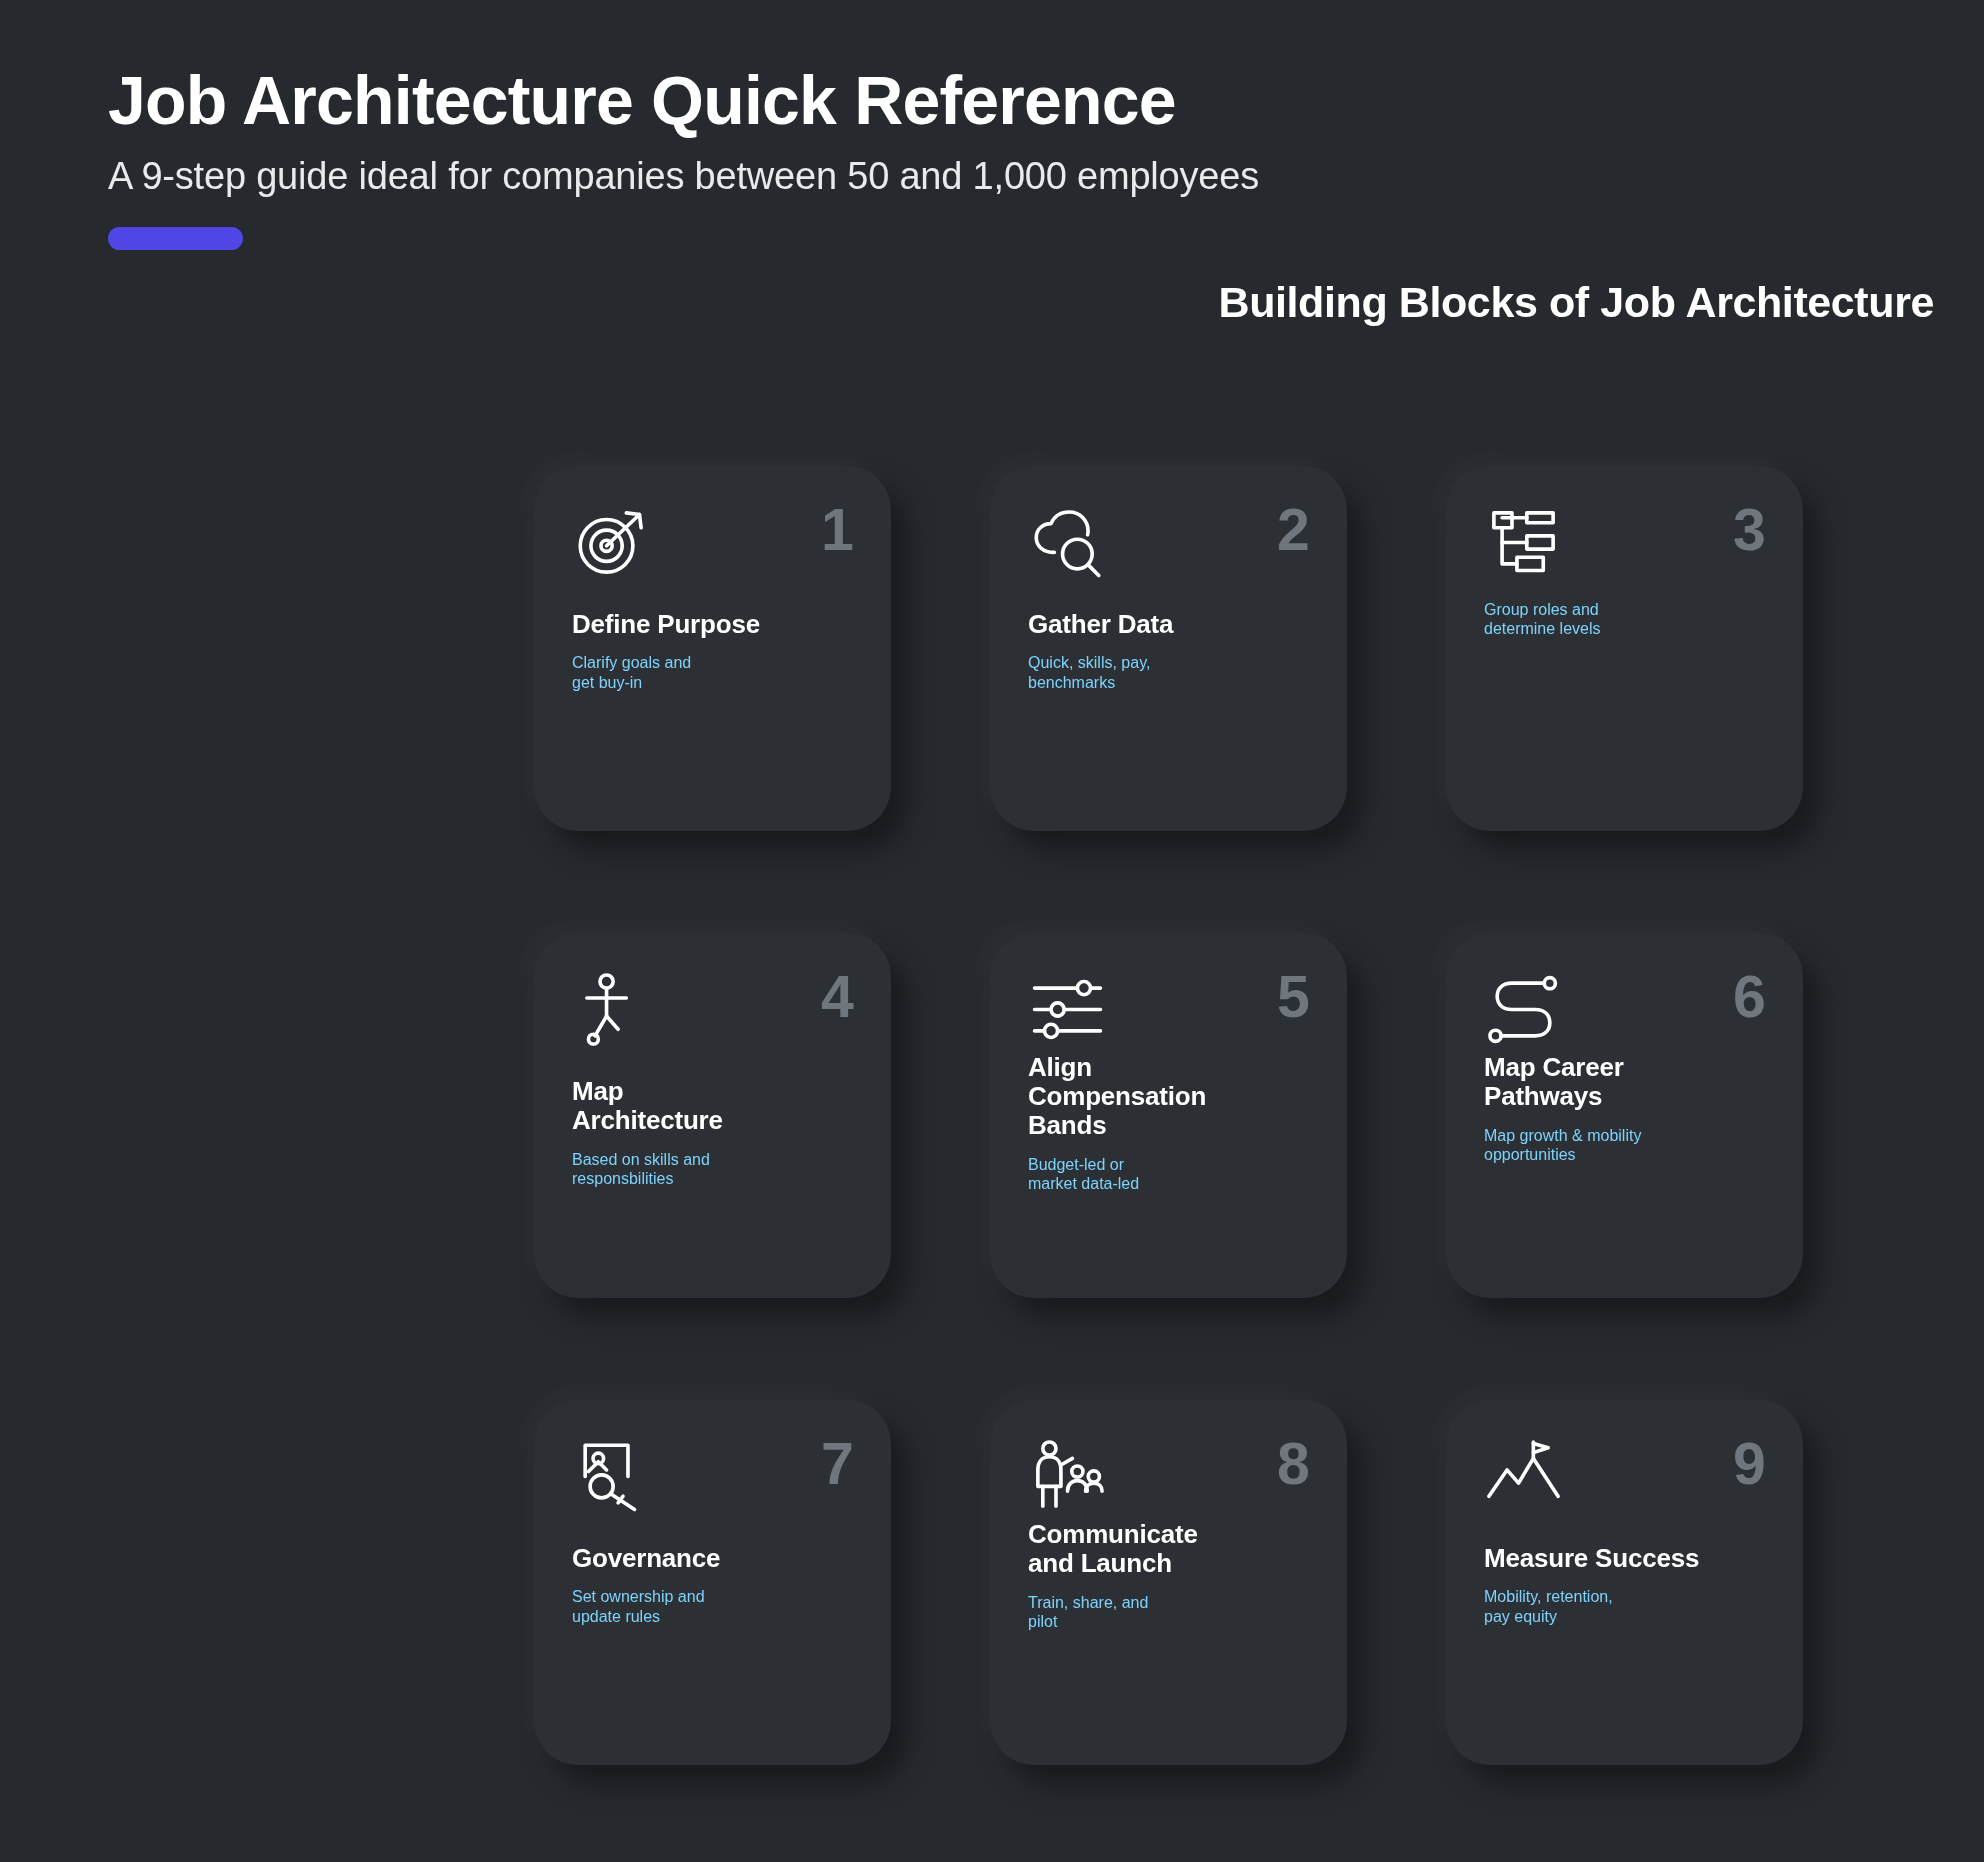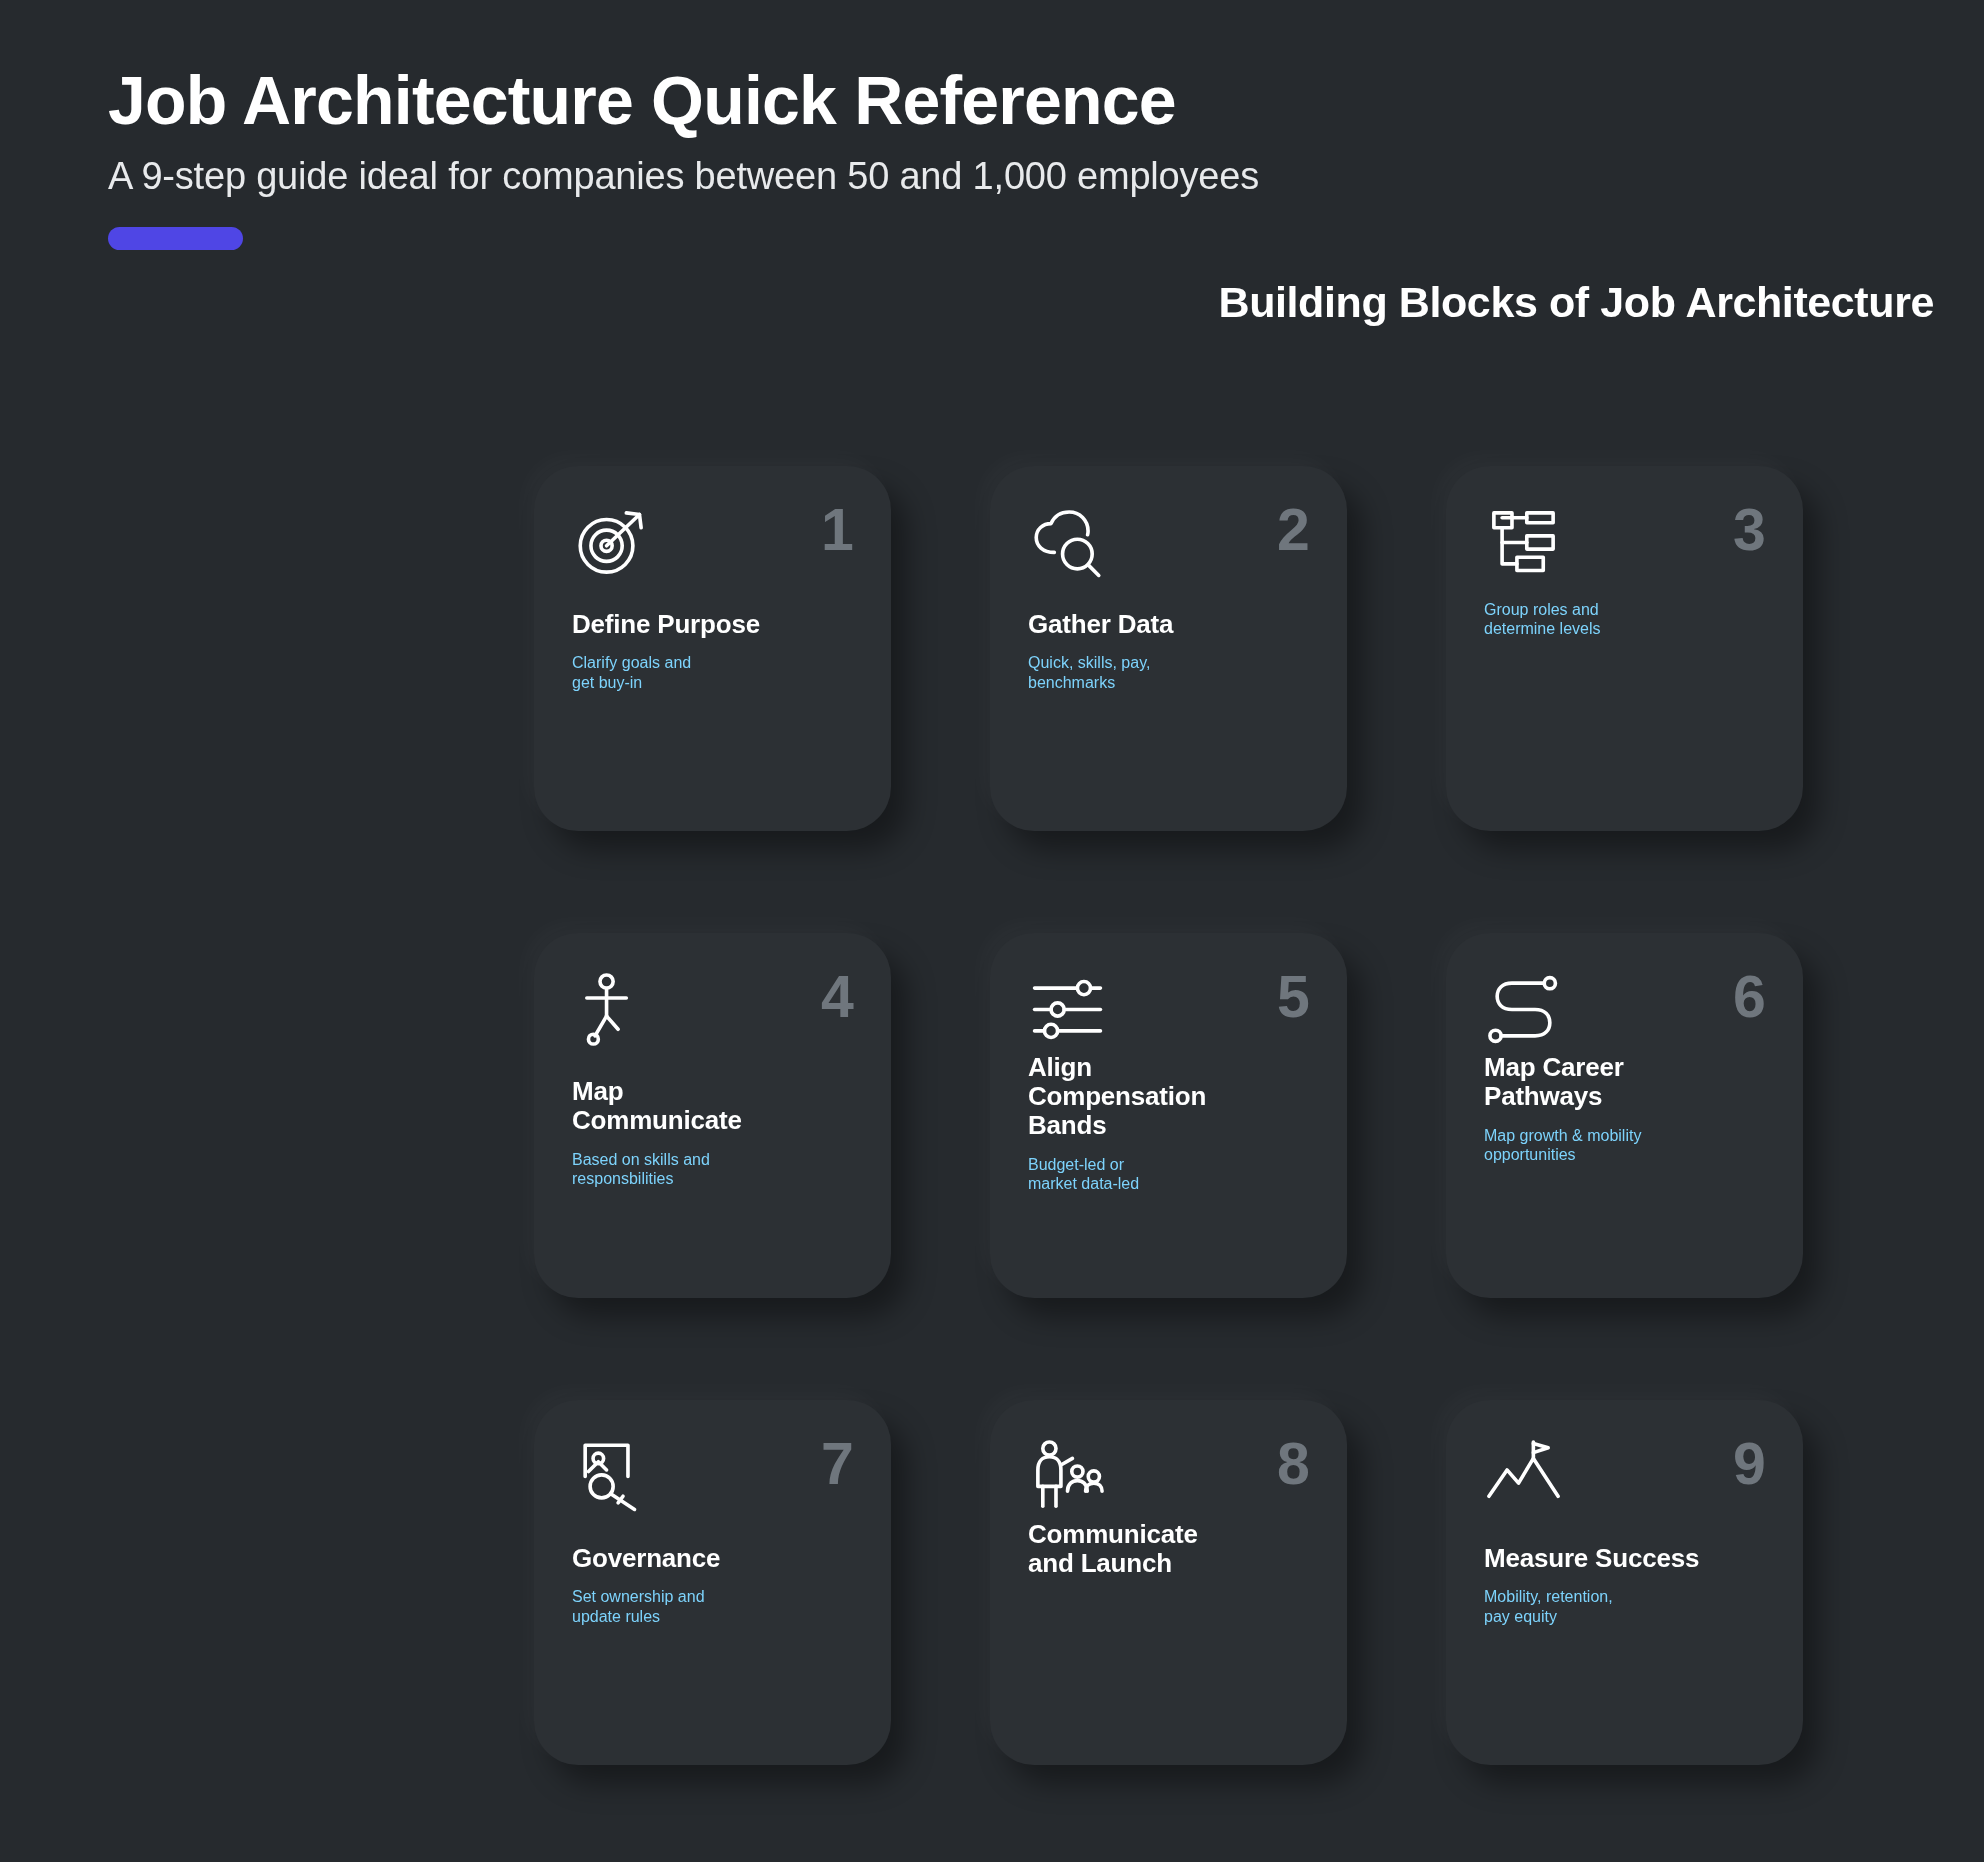--- a/index.html
+++ b/index.html
@@ -190,21 +190,21 @@
             <path d="M21 12 L21 28"></path>
             <path d="M9 17 L33 17"></path>
             <path d="M21 28 L14 40"></path>
             <path d="M21 28 L28 36"></path>
             <circle cx="13" cy="42" r="3"></circle>
           </svg>
         </span>
         <span class="card-num">4</span>
       </div>
       <div class="card-title">Map
-Communicate</div>
+Architecture</div>
       <div class="card-desc">Based on skills and
 responsbilities</div>
     </div>
 
     <div class="card t-shift">
       <div class="card-top">
         <span class="card-icon">
           <svg viewBox="0 0 48 48" fill="none" stroke="#ffffff" stroke-width="2.2" stroke-linecap="round" stroke-linejoin="round">
             <path d="M4 11 L30 11"></path>
               <path d="M38 11 L44 11"></path>
@@ -274,20 +274,22 @@
             <circle cx="30" cy="21" r="3.4"></circle>
             <circle cx="40" cy="24" r="3.4"></circle>
             <path d="M24 33 C24 28.5 27 26.5 30 26.5 C33 26.5 36 28.5 36 33"></path>
             <path d="M35 33 C35 29.5 37.5 28 40 28 C43 28 45 30 45 33"></path>
           </svg>
         </span>
         <span class="card-num">8</span>
       </div>
       <div class="card-title">Communicate
 and Launch</div>
+      <div class="card-desc">Train, share, and
+pilot</div>
     </div>
 
     <div class="card">
       <div class="card-top">
         <span class="card-icon">
           <svg viewBox="0 0 48 48" fill="none" stroke="#ffffff" stroke-width="2.2" stroke-linecap="round" stroke-linejoin="round">
             <path d="M3 36 L14 20 L21 28 L30 13 L45 36"></path>
             <path d="M30 13 L30 3"></path>
             <path d="M30 4 L39 6.5 L30 9.5"></path>
           </svg>

